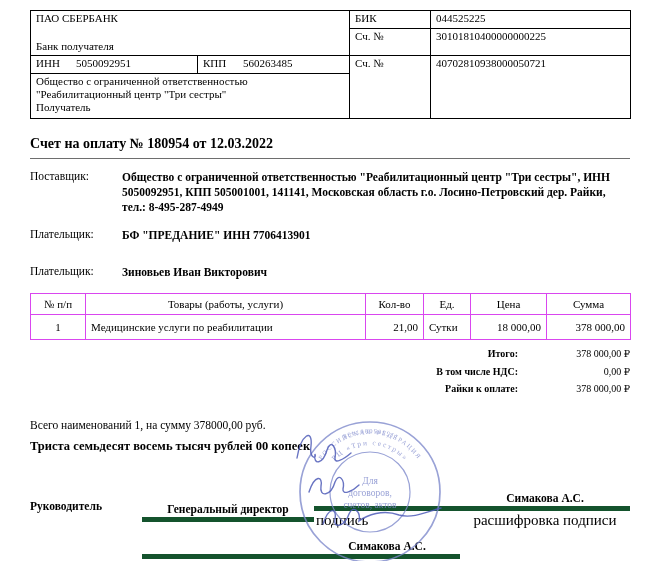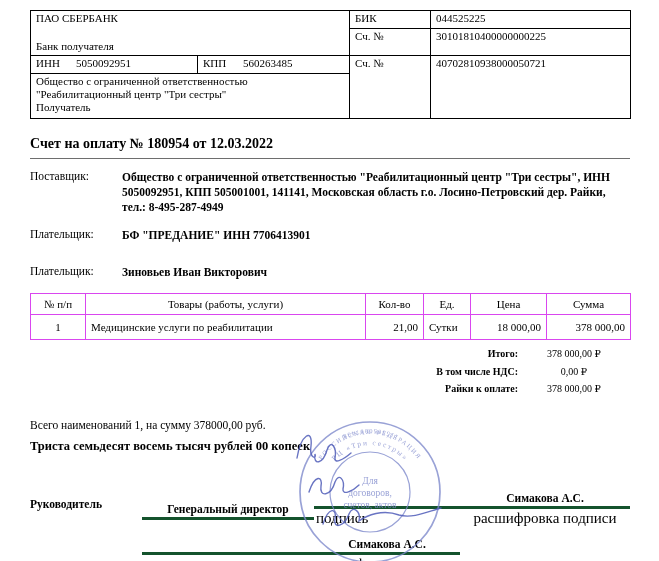--- a/index.html
+++ b/index.html
@@ -38,33 +38,33 @@
   table.items td { height:25px; vertical-align:middle; }
   .c-num { text-align:center; }
   .c-name { text-align:left; }
   .c-qty, .c-price, .c-sum { text-align:right; }
   .c-unit { text-align:left;margin-top:48px; }
 
   
   .totals { margin-top:5px; width:600px; font-size:10px; }
   .tot-row { display:flex; justify-content:flex-end; line-height:17.5px; }
   .tot-row .tlabel { font-weight:bold; text-align:right; }
-  .tot-row .tvalue { width:112px; text-align:center; }
+  .tot-row .tvalue { width:112px; text-align:right; }
 
   
   .summary { margin-top:21px; font-size:11.5px; }
   .amount-words { margin-top:8px; font-size:12.5px; font-weight:bold; }
 
   
   .signatures { margin-top:37px; width:600px; font-size:11.5px; }
   .sig-row { display:grid; grid-template-columns:112px 172px 146px 170px; align-items:end; margin-bottom:13px; }
   .sig-role { font-weight:bold; line-height:13px; margin-bottom:13px; }
   .sig-row.row2 .sig-role { margin-bottom:2px; }
   .seg { display:flex; flex-direction:column; }
-  .seg .above { border-bottom:3px solid #14532d; min-height:16px; text-align:center;
+  .seg .above { border-bottom:5px solid #14532d; min-height:16px; text-align:center;
                 font-weight:bold; line-height:15px; }
   .seg .above.empty { font-weight:normal; }
   .seg .below { font-size:15px; line-height:11px; padding-top:4px; text-align:center; }
   .seg.sigline .below { text-align:left; padding-left:2px; }
   .seg.noline .above { border-bottom:none; }
 
   
   .overlay { position:absolute; left:287px; top:406px; width:170px; height:155px;
              pointer-events:none; z-index:5; }
 </style>

